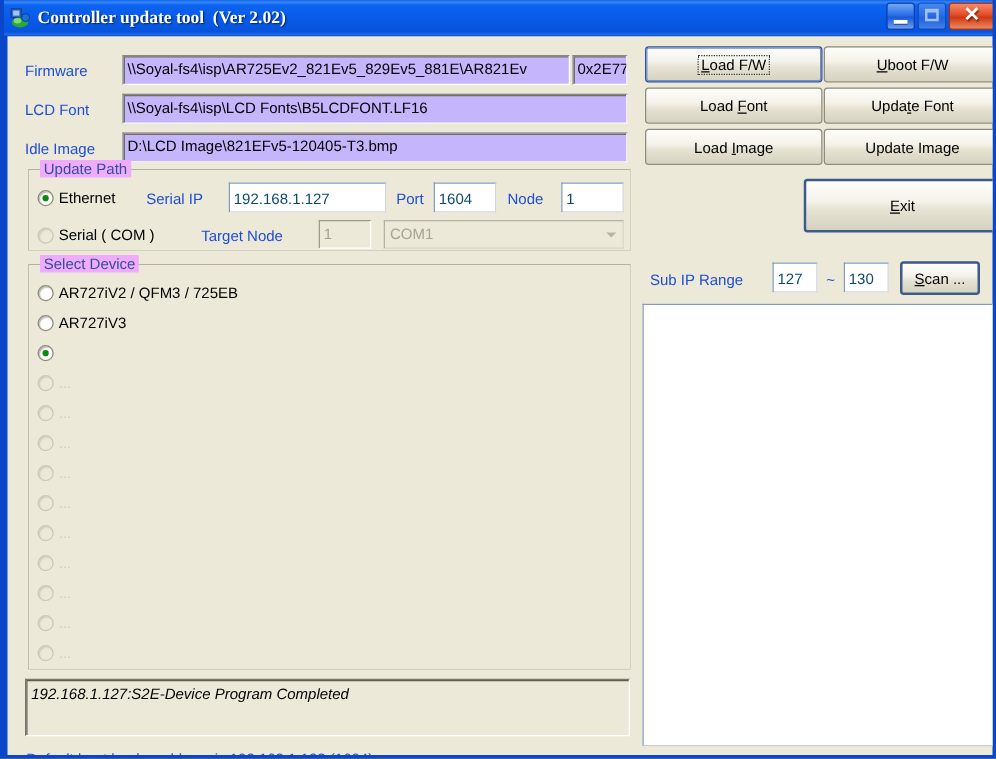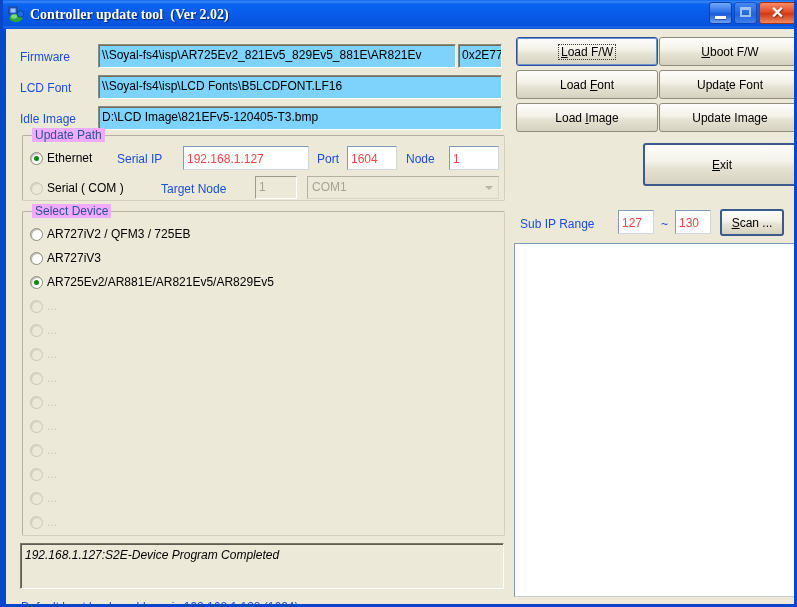--- a/index.html
+++ b/index.html
@@ -108,42 +108,42 @@
     position: absolute;
     color: #1d4ed8;
     font-size: 12px;
     white-space: nowrap;
   }
 
   
   .pathfield {
     position: absolute;
     box-sizing: border-box;
-    background: #7dd3fc;
+    background: #c4b5fd;
     border: 1px solid;
     border-color: #8a8a7a #ffffff #ffffff #8a8a7a;
     box-shadow: inset 1px 1px 0 #6f6f62;
     font-size: 12px;
     color: #000;
     padding: 2px 0 0 3px;
     overflow: hidden;
     white-space: nowrap;
     line-height: 17px;
   }
 
   
   .tinput {
     position: absolute;
     box-sizing: border-box;
     background: #ffffff;
     border: 1px solid;
     border-color: #7f9db9 #cfd6de #cfd6de #7f9db9;
     font-family: "Liberation Sans", sans-serif;
     font-size: 12px;
-    color: #ef4444;
+    color: #0c4a6e;
     padding: 1px 0 0 3px;
     outline: none;
     line-height: 16px;
   }
 
   
   .nodebox {
     position: absolute;
     box-sizing: border-box;
     background: #ece9d8;
@@ -396,21 +396,20 @@
         <div class="radio-row" style="left: 24px; top: 197px;">
           <span class="radio-mark"></span>
           <span class="radio-label">AR727iV2 / QFM3 / 725EB</span>
         </div>
         <div class="radio-row" style="left: 24px; top: 221px;">
           <span class="radio-mark"></span>
           <span class="radio-label">AR727iV3</span>
         </div>
         <div class="radio-row checked" style="left: 24px; top: 245px;">
           <span class="radio-mark"></span>
-          <span class="radio-label">AR725Ev2/AR881E/AR821Ev5/AR829Ev5</span>
         </div>
         <div class="radio-row disabled" style="left: 24px; top: 269px;">
           <span class="radio-mark"></span>
           <span class="radio-label">...</span>
         </div>
         <div class="radio-row disabled" style="left: 24px; top: 293px;">
           <span class="radio-mark"></span>
           <span class="radio-label">...</span>
         </div>
         <div class="radio-row disabled" style="left: 24px; top: 317px;">

